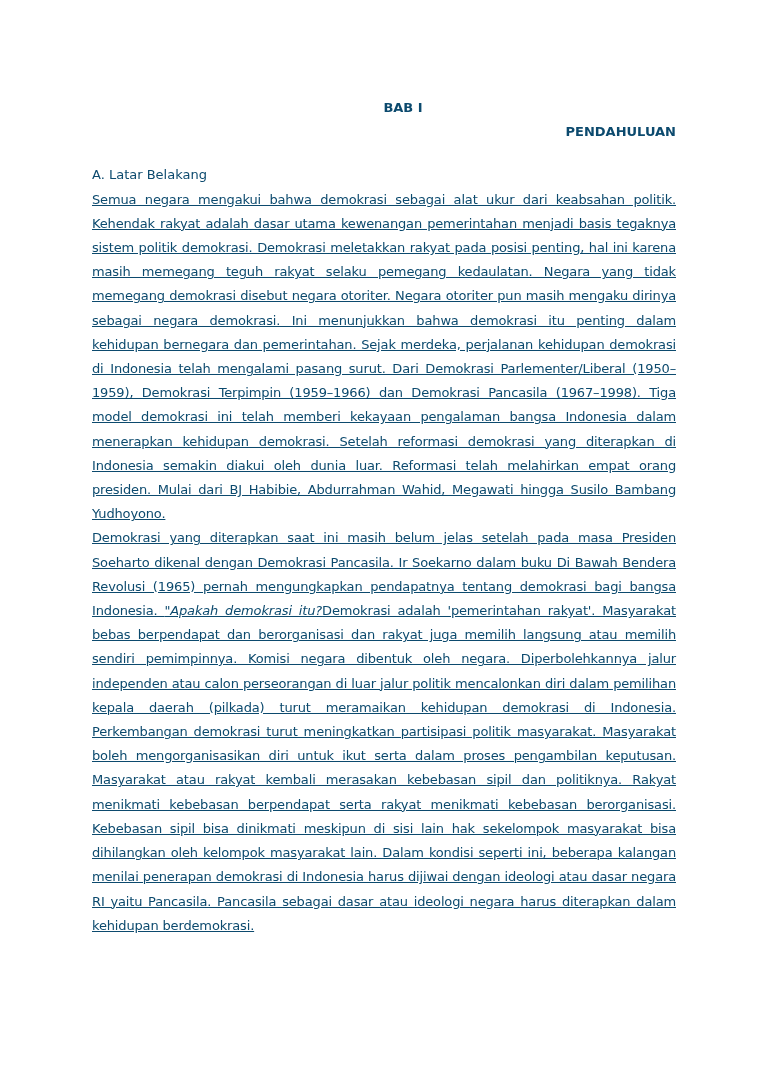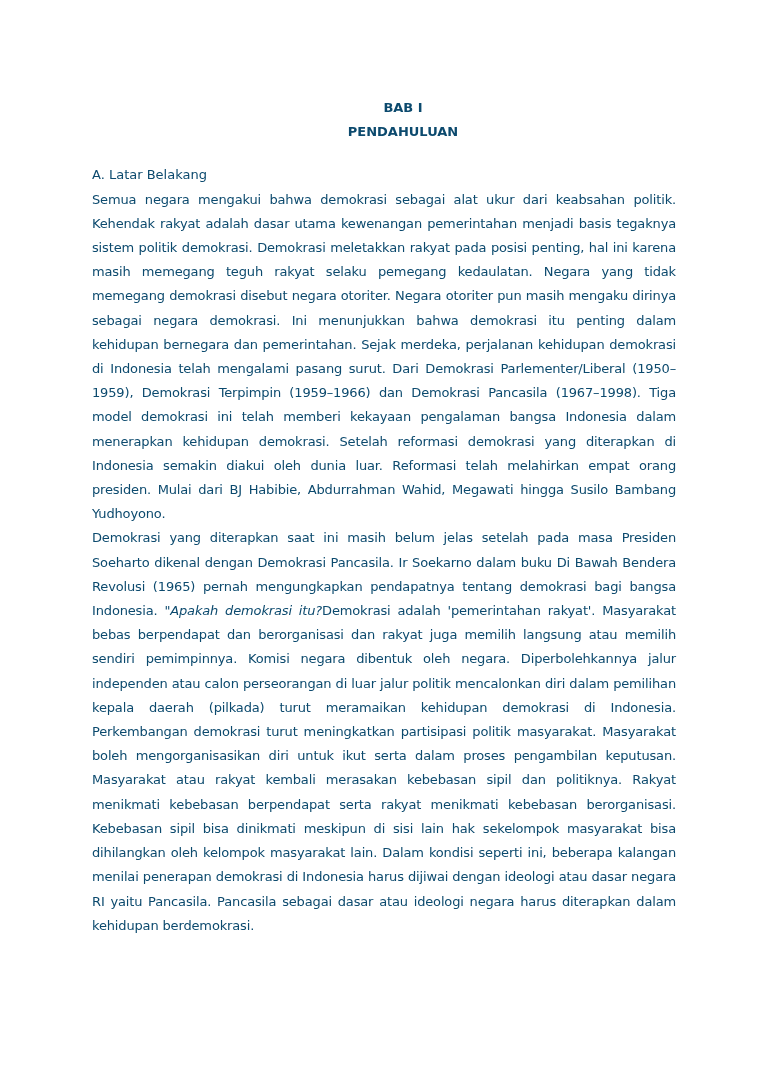--- a/index.html
+++ b/index.html
@@ -3,23 +3,23 @@
 <meta charset="utf-8">
 <style>
   html, body { margin: 0; padding: 0; background: #ffffff; }
   body { width: 768px; height: 1087px; position: relative; overflow: hidden; }
   .page {
     position: absolute; left: 92px; top: 96px; width: 584px;
     font-family: "DejaVu Sans", sans-serif; font-size: 13px; color: #0c4a6e;
     line-height: 24.2px;
   }
   .title { text-align: center; font-weight: bold; margin-left: 38px; }
-  .subtitle { text-align: center; margin-left: 38px; font-weight: bold; }
+  .subtitle { text-align: right; margin-left: 38px; font-weight: bold; }
   .heading { font-weight: normal; margin-top: 19px; }
-  .para { text-align: justify; margin: 0; letter-spacing: -0.15px; }
+  .para { text-align: justify; margin: 0; letter-spacing: -0.15px; text-decoration: underline; }
   .para + .para { }
   .em { font-style: italic; }
 </style>
 </head>
 <body>
 
 <div class="page">
   <div class="title">BAB I</div>
   <div class="subtitle">PENDAHULUAN</div>
   <div class="heading">A. Latar Belakang</div>

